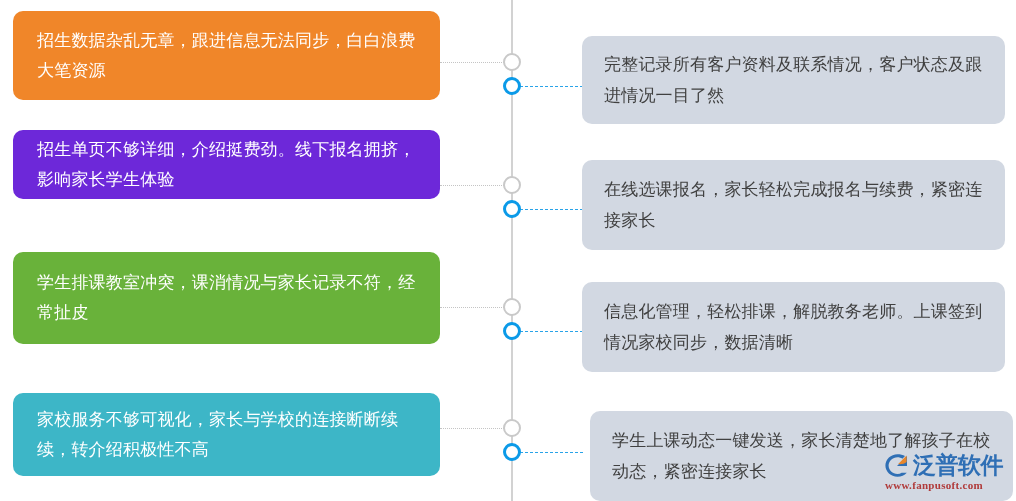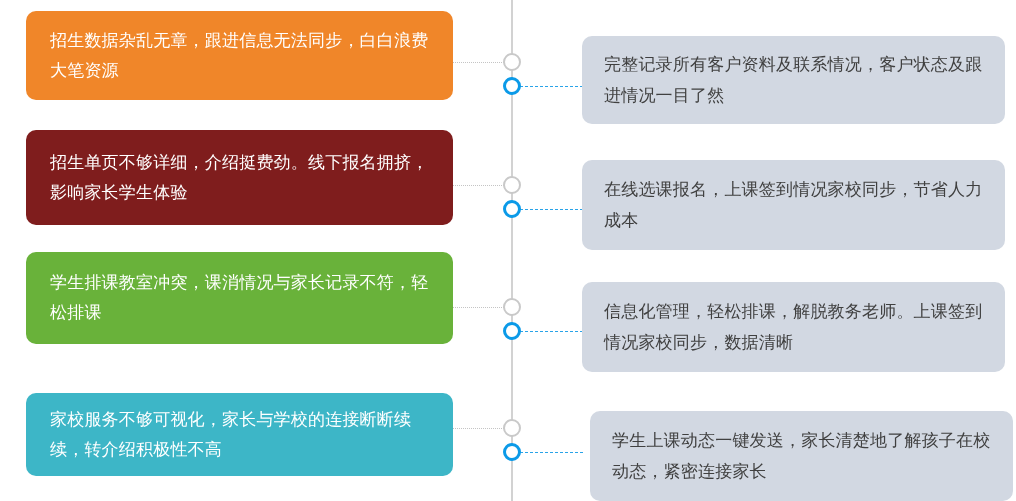--- a/index.html
+++ b/index.html
@@ -63,21 +63,21 @@
 
   
   .card {
     position: absolute;
     box-sizing: border-box;
     border-radius: 10px;
     display: flex;
     align-items: center;
   }
   .card-left {
-    left: 26px;
+    left: 13px;
     width: 427px;
     padding: 0 22px 0 24px;
   }
   .card-left .card-text {
     color: #ffffff;
     font-size: 17px;
     line-height: 30px;
     letter-spacing: 0.2px;
   }
 
@@ -159,40 +159,53 @@
       <div class="leader leader-gray" style="left: 440px; width: 64px; top: 428px;"></div>
       <div class="leader leader-blue" style="left: 520px; width: 63px; top: 452px;"></div>
       <div class="node node-gray" style="top: 419px;"></div>
       <div class="node node-blue" style="top: 443px;"></div>
     </div>
 
   <div id="problem-layer">
       <div class="card card-left" style="top: 11px; height: 89px; background: rgb(240, 134, 41);">
         <div class="card-text">招生数据杂乱无章，跟进信息无法同步，白白浪费大笔资源</div>
       </div>
-      <div class="card card-left" style="top: 130px; height: 95px; background: #7f1d1d;">
+      <div class="card card-left" style="top: 130px; height: 69px; background: #6d28d9;">
         <div class="card-text">招生单页不够详细，介绍挺费劲。线下报名拥挤，影响家长学生体验</div>
       </div>
       <div class="card card-left" style="top: 252px; height: 92px; background: rgb(105, 178, 58);">
-        <div class="card-text">学生排课教室冲突，课消情况与家长记录不符，轻松排课</div>
+        <div class="card-text">学生排课教室冲突，课消情况与家长记录不符，经常扯皮</div>
       </div>
       <div class="card card-left" style="top: 393px; height: 83px; background: rgb(61, 182, 199); justify-content: flex-end;">
         <div class="card-text">家校服务不够可视化，家长与学校的连接断断续续，转介绍积极性不高</div>
       </div>
     </div>
 
   <div id="solution-layer">
       <div class="card card-right" style="top: 36px; height: 88px;">
         <div class="card-text">完整记录所有客户资料及联系情况，客户状态及跟进情况一目了然</div>
       </div>
       <div class="card card-right" style="top: 160px; height: 90px;">
-        <div class="card-text">在线选课报名，上课签到情况家校同步，节省人力成本</div>
+        <div class="card-text">在线选课报名，家长轻松完成报名与续费，紧密连接家长</div>
       </div>
       <div class="card card-right" style="top: 282px; height: 90px; align-items: center;">
         <div class="card-text">信息化管理，轻松排课，解脱教务老师。上课签到情况家校同步，数据清晰</div>
       </div>
       <div class="card card-right" style="top: 411px; height: 90px; margin-left: 8px;">
         <div class="card-text">学生上课动态一键发送，家长清楚地了解孩子在校动态，紧密连接家长</div>
       </div>
     </div>
 
+  <div class="logo">
+    <div class="logo-row">
+      <span class="logo-mark">
+        <svg width="27" height="25" viewBox="0 0 27 25">
+          <path d="M13.5 1.2 C6.8 1.2 1.4 6.4 1.4 12.6 C1.4 18.8 6.8 23.8 13.5 23.8 C17.2 23.8 20.6 22.2 22.8 19.7 L17.6 19.7 C16.4 20.5 15.0 20.9 13.5 20.9 C8.6 20.9 4.6 17.2 4.6 12.6 C4.6 8.0 8.6 4.2 13.5 4.2 C15.3 4.2 17.0 4.7 18.4 5.7 L21.0 3.0 C18.9 1.8 16.3 1.2 13.5 1.2 Z" fill="#2F6FB5"></path>
+          <path d="M23.0 3.0 L13.0 13.0 L23.0 13.0 Z" fill="#2F6FB5"></path>
+          <path d="M22.6 2.6 L14.2 11.0 C16.9 11.6 20.2 11.0 22.6 9.0 Z" fill="#E8862B"></path>
+        </svg>
+      </span>
+      <span class="logo-word">泛普软件</span>
+    </div>
+    <div class="logo-url">www.fanpusoft.com</div>
+  </div>
 
 </div>
 
 </body></html>

